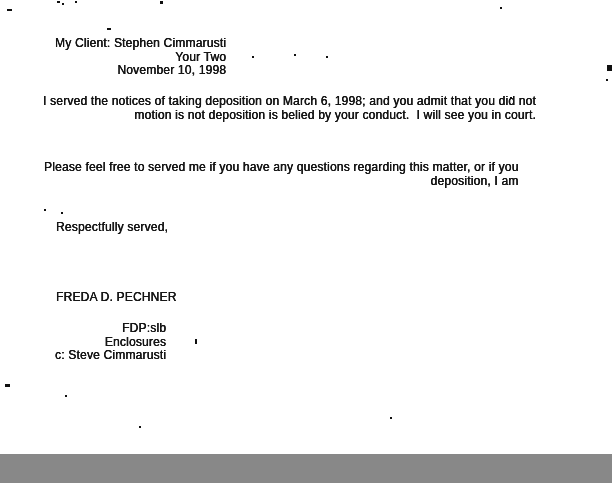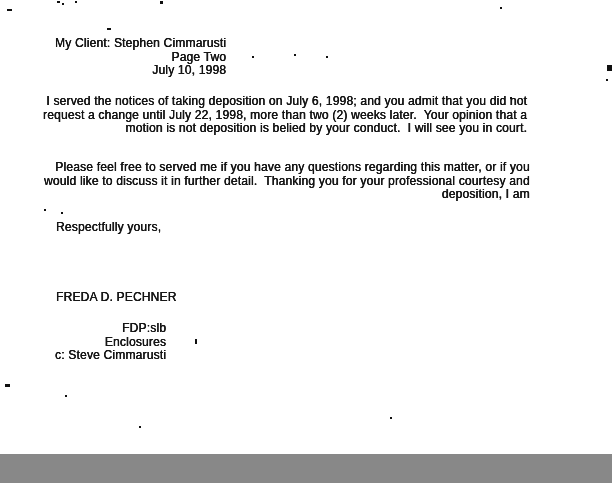--- a/index.html
+++ b/index.html
@@ -33,38 +33,36 @@
     background: #101010;
   }
 </style>
 </head>
 <body>
 
 <div class="page">
 
   <div class="block" style="left:55px; top:37px">
     <div class="line">My Client: Stephen Cimmarusti</div>
-    <div class="line">Page Two</div>
-    <div class="line">July 10, 1998</div>
+    <div class="line">Your Two</div>
+    <div class="line">November 10, 1998</div>
   </div>
 
   <div class="block" style="left:43px; top:95px">
-    <div class="line">I served the notices of taking deposition on July 6, 1998; and you admit that you did not</div>
-    <div class="line">request a change until July 22, 1998, more than two (2) weeks later.  Your opinion that a</div>
+    <div class="line">I served the notices of taking deposition on March 6, 1998; and you admit that you did not</div>
     <div class="line">motion is not deposition is belied by your conduct.  I will see you in court.</div>
   </div>
 
   <div class="block" style="left:44px; top:161px">
     <div class="line">Please feel free to served me if you have any questions regarding this matter, or if you</div>
-    <div class="line">would like to discuss it in further detail.  Thanking you for your professional courtesy and</div>
     <div class="line">deposition, I am</div>
   </div>
 
   <div class="block" style="left:56px; top:221px">
-    <div class="line">Respectfully yours,</div>
+    <div class="line">Respectfully served,</div>
   </div>
 
   <div class="block" style="left:55px; top:322px">
     <div class="line">FDP:slb</div>
     <div class="line">Enclosures</div>
     <div class="line">c: Steve Cimmarusti</div>
   </div>
 
   <div class="block" style="left:56px; top:291px">
     <div class="line">FREDA D. PECHNER</div>

